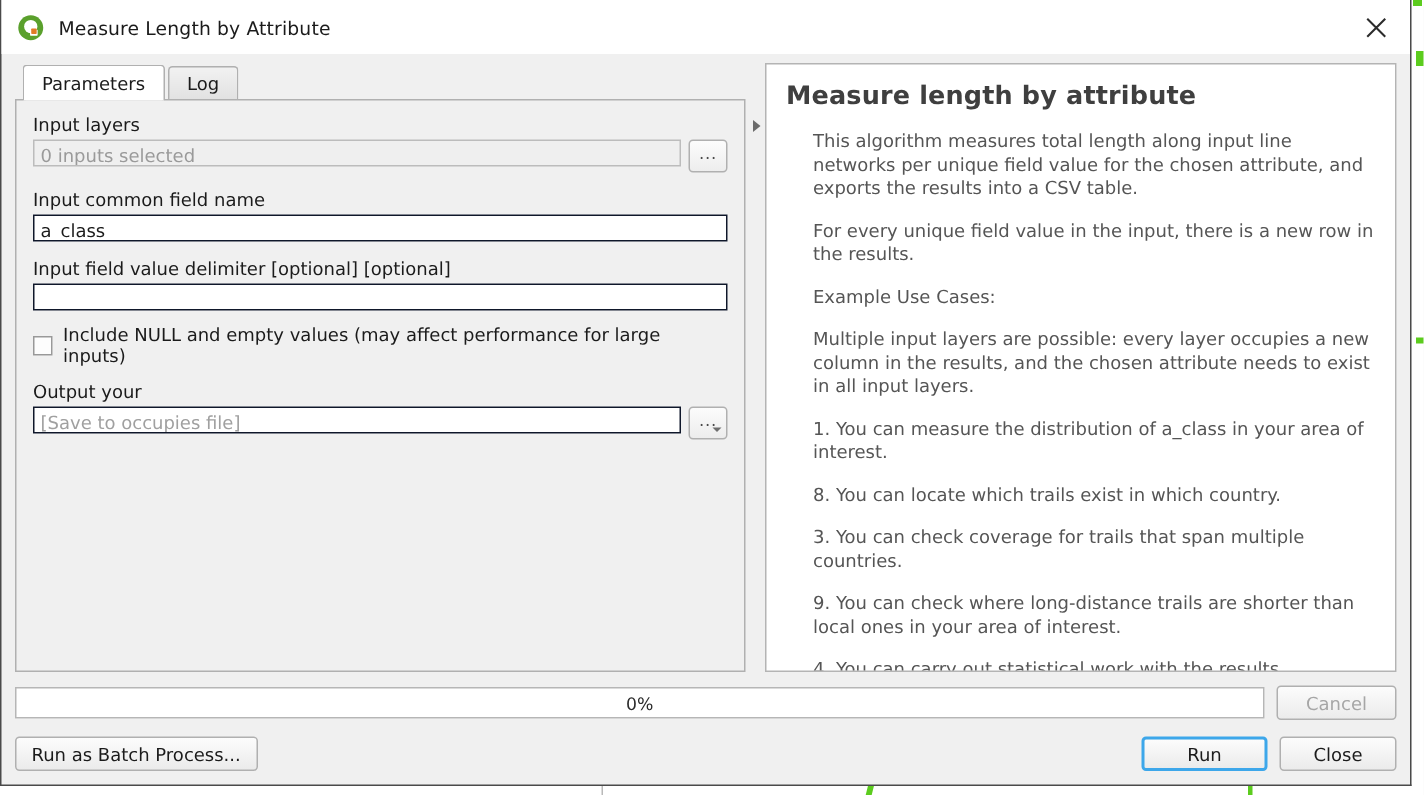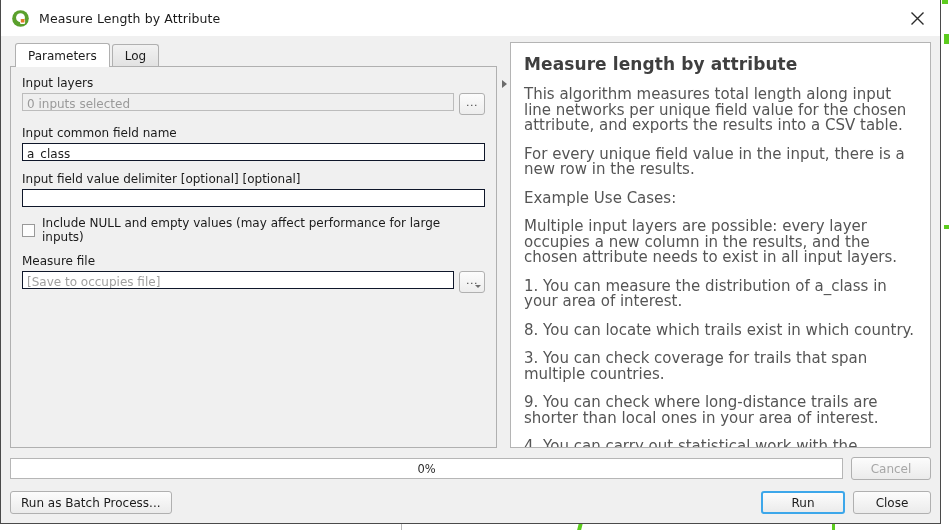--- a/index.html
+++ b/index.html
@@ -218,24 +218,24 @@
     min-width: 0;
   }
   #help-title {
     font-size: 17px;
     font-weight: bold;
     color: #3f3f3f;
     margin: 0 0 13px 0;
     letter-spacing: .1px;
   }
   .help-p {
-    font-size: 15px;
+    font-size: 12px;
     color: #555555;
     line-height: 15.5px;
-    margin: 0 0 13px 0;
+    margin: 0 0 13px 18px;
   }
 
   
   #footer {
     flex: 0 0 auto;
     padding: 9px 9px 9px 9px;
   }
   #progress-row {
     display: flex;
     align-items: center;
@@ -343,21 +343,21 @@
         <div class="field-label">Input field value delimiter [optional] [optional]</div>
         <div class="field-row">
           <div class="text-input"></div>
         </div>
 
         <div class="check-row">
           <div class="checkbox"></div>
           <div class="check-label">Include NULL and empty values (may affect performance for large inputs)</div>
         </div>
 
-        <div class="field-label">Measure file</div>
+        <div class="field-label">Output your</div>
         <div class="field-row">
           <div class="text-input placeholder">[Save to occupies file]</div>
           <div class="browse-btn">
             <span class="dots">...</span>
             <span class="caret"></span>
           </div>
         </div>
 
       </div>
     </div>

